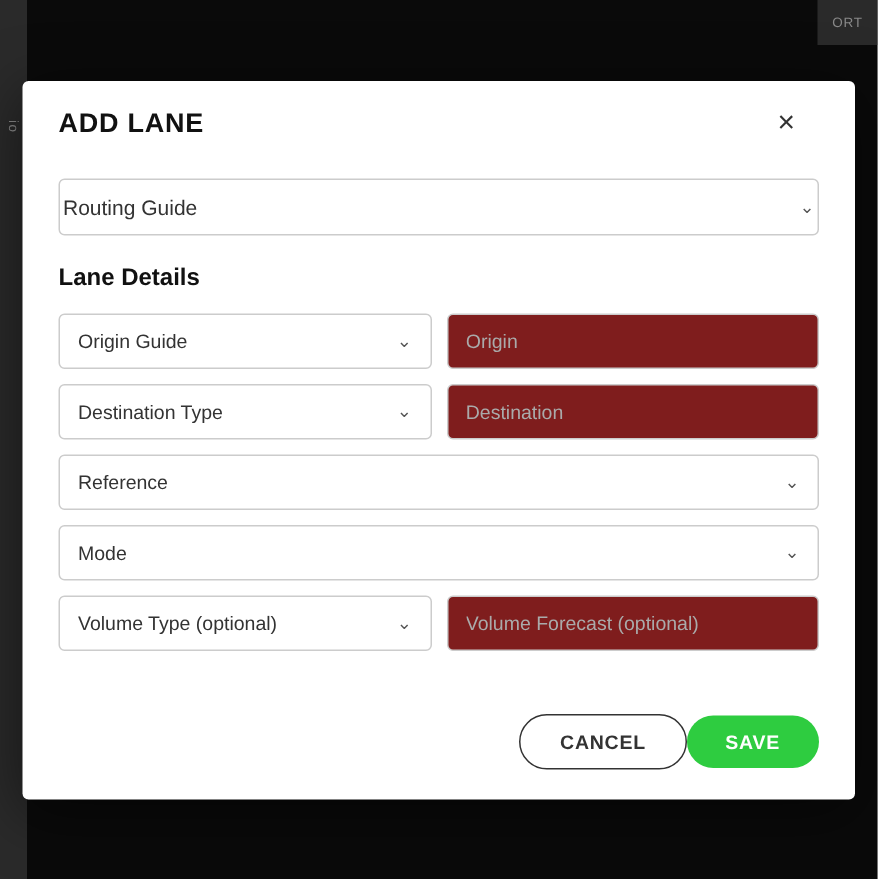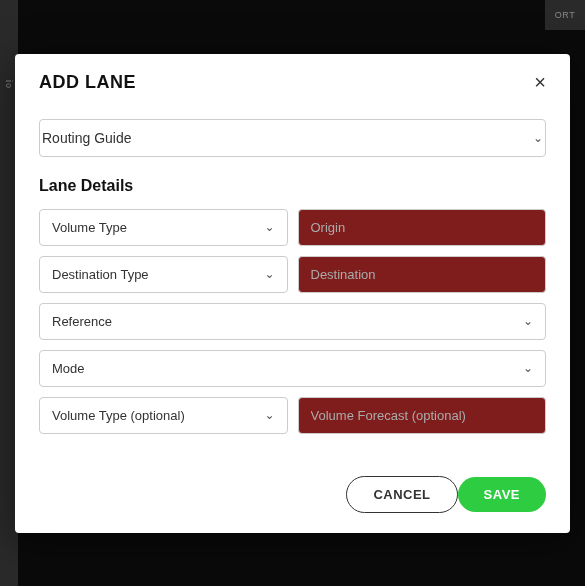--- a/index.html
+++ b/index.html
@@ -72,21 +72,21 @@
       background: #fff;
       border-radius: 4px;
       box-shadow: 0 8px 40px rgba(0,0,0,0.5);
       padding: 0;
     }
 
     .modal-header {
       display: flex;
       align-items: center;
       justify-content: space-between;
-      padding: 18px 24px 14px 24px;
+      padding: 18px 40px 14px 24px;
       border-bottom: none;
     }
 
     .modal-title {
       font-size: 18px;
       font-weight: 700;
       color: #111;
       letter-spacing: 0.5px;
     }
 
@@ -229,21 +229,21 @@
 
     <div class="routing-guide-select">
       <span>Routing Guide</span>
       <span class="chevron-icon">⌄</span>
     </div>
 
     <div class="section-title">Lane Details</div>
 
     <div class="form-row">
       <div class="select-field">
-        <span>Volume Type</span>
+        <span>Origin Guide</span>
         <span class="chevron-icon">⌄</span>
       </div>
       <input class="input-field" type="text" placeholder="Origin" style="">
     </div>
 
     <div class="form-row">
       <div class="select-field">
         <span>Destination Type</span>
         <span class="chevron-icon">⌄</span>
       </div>

